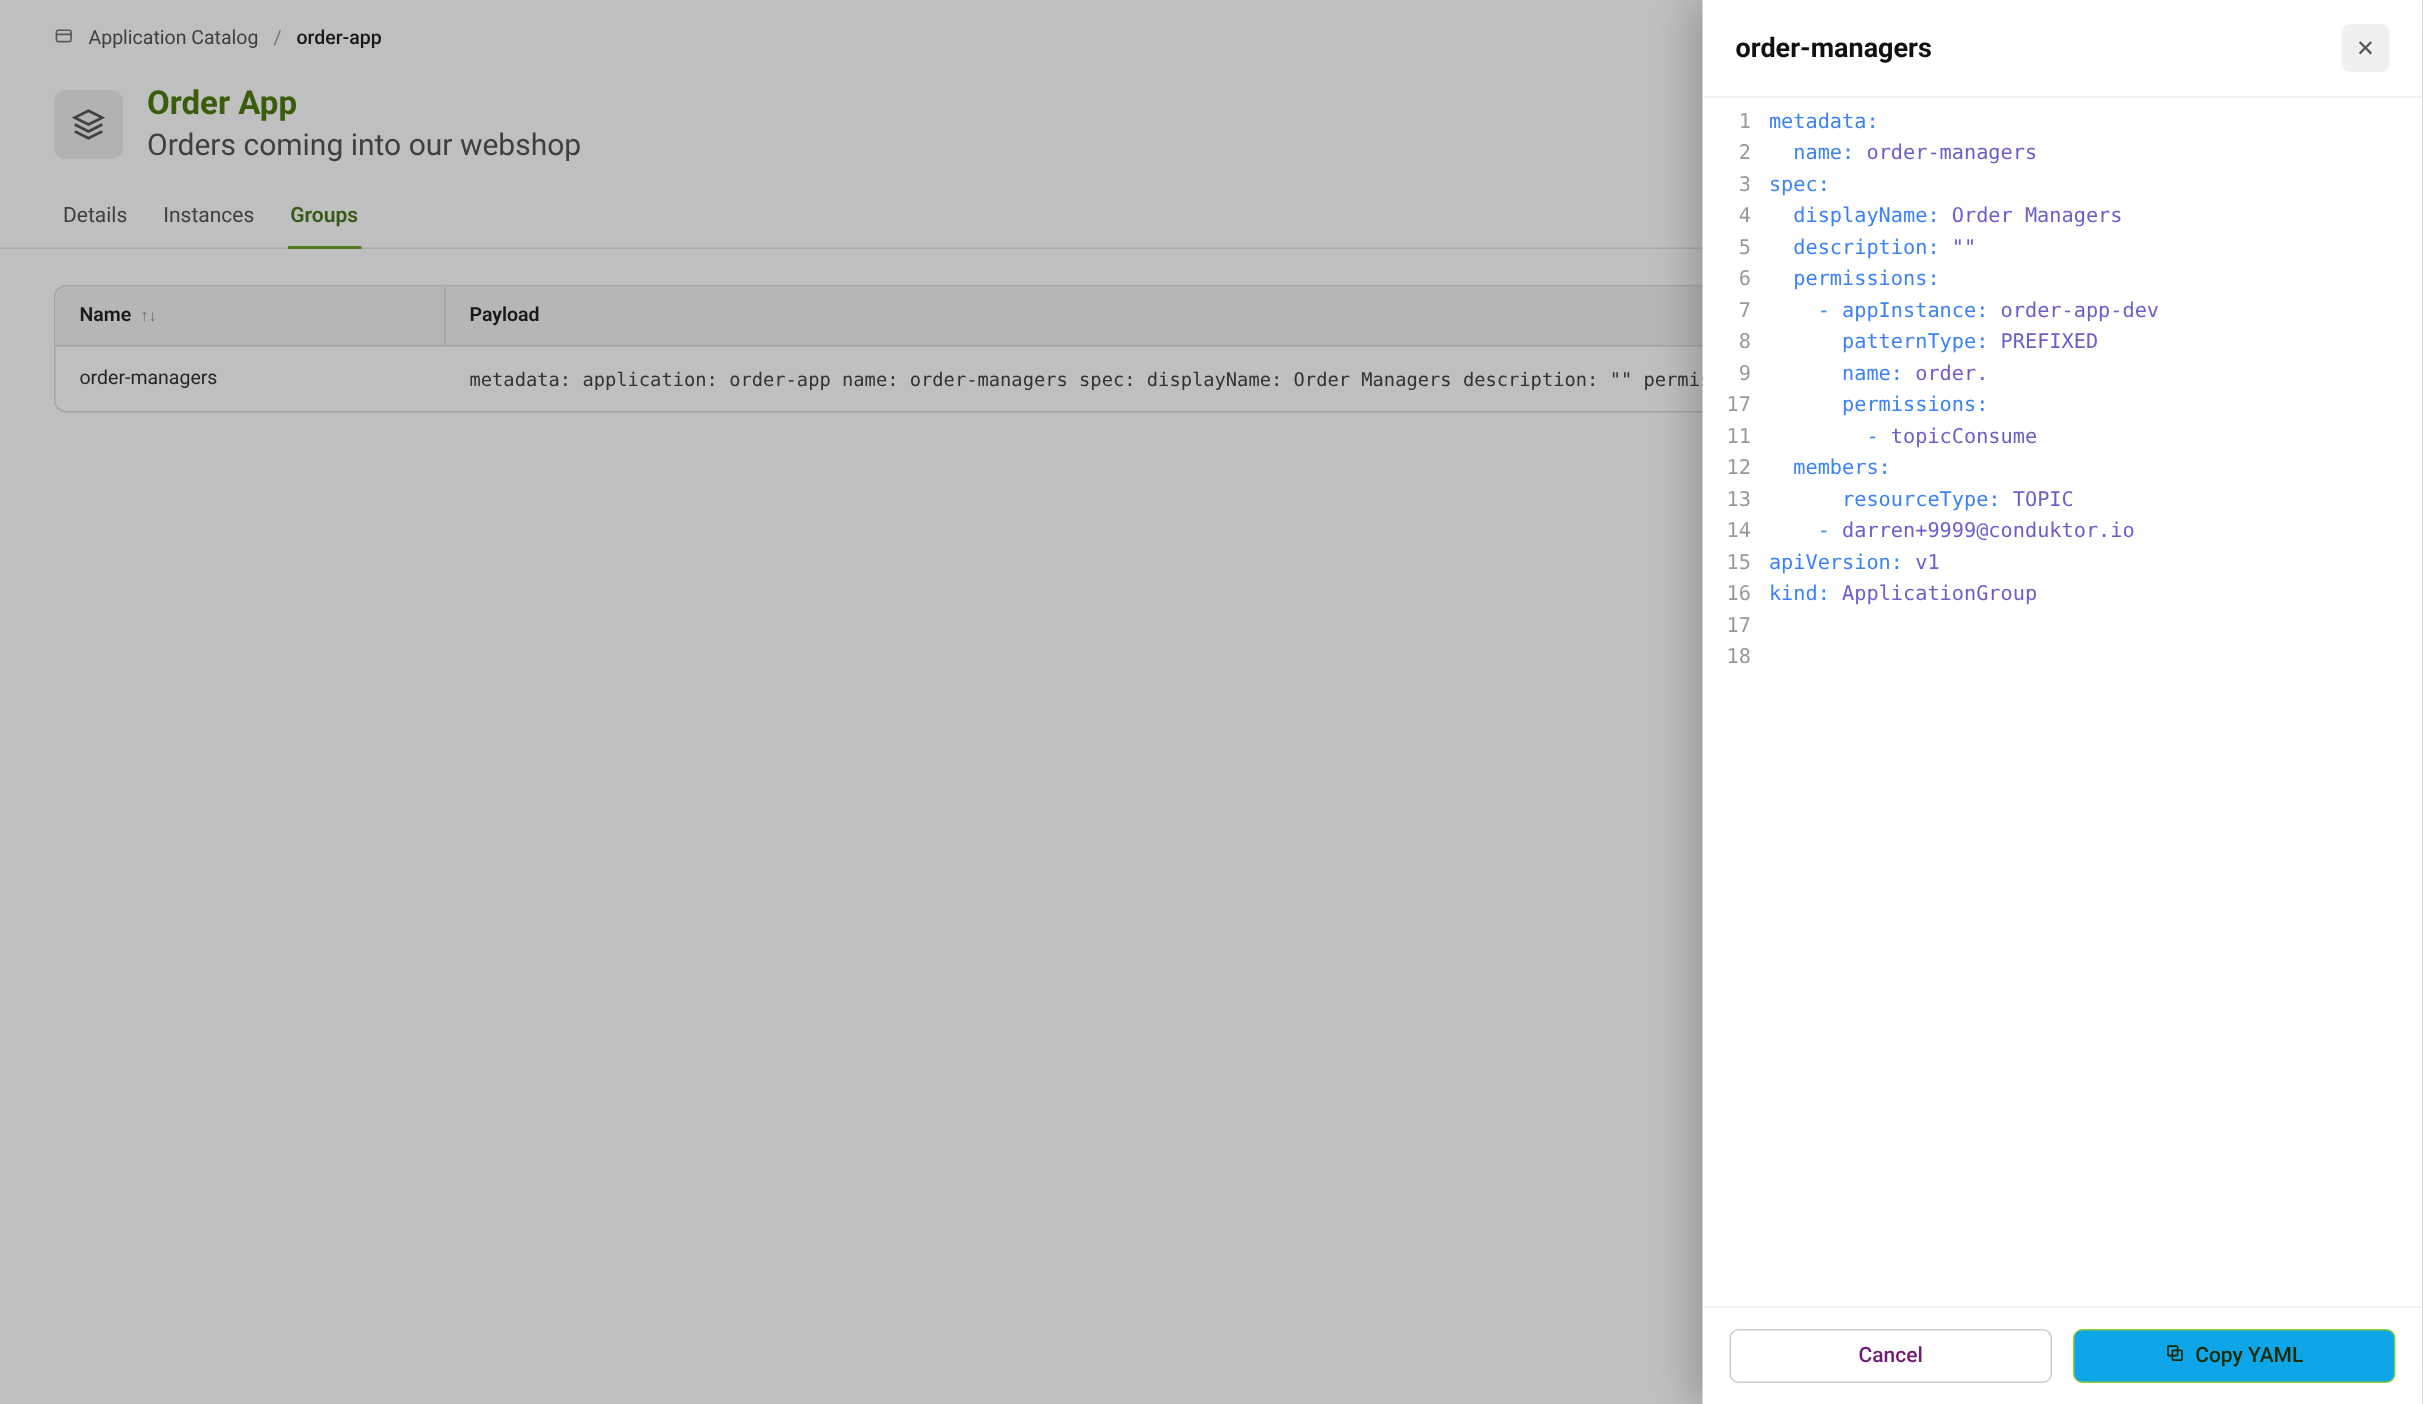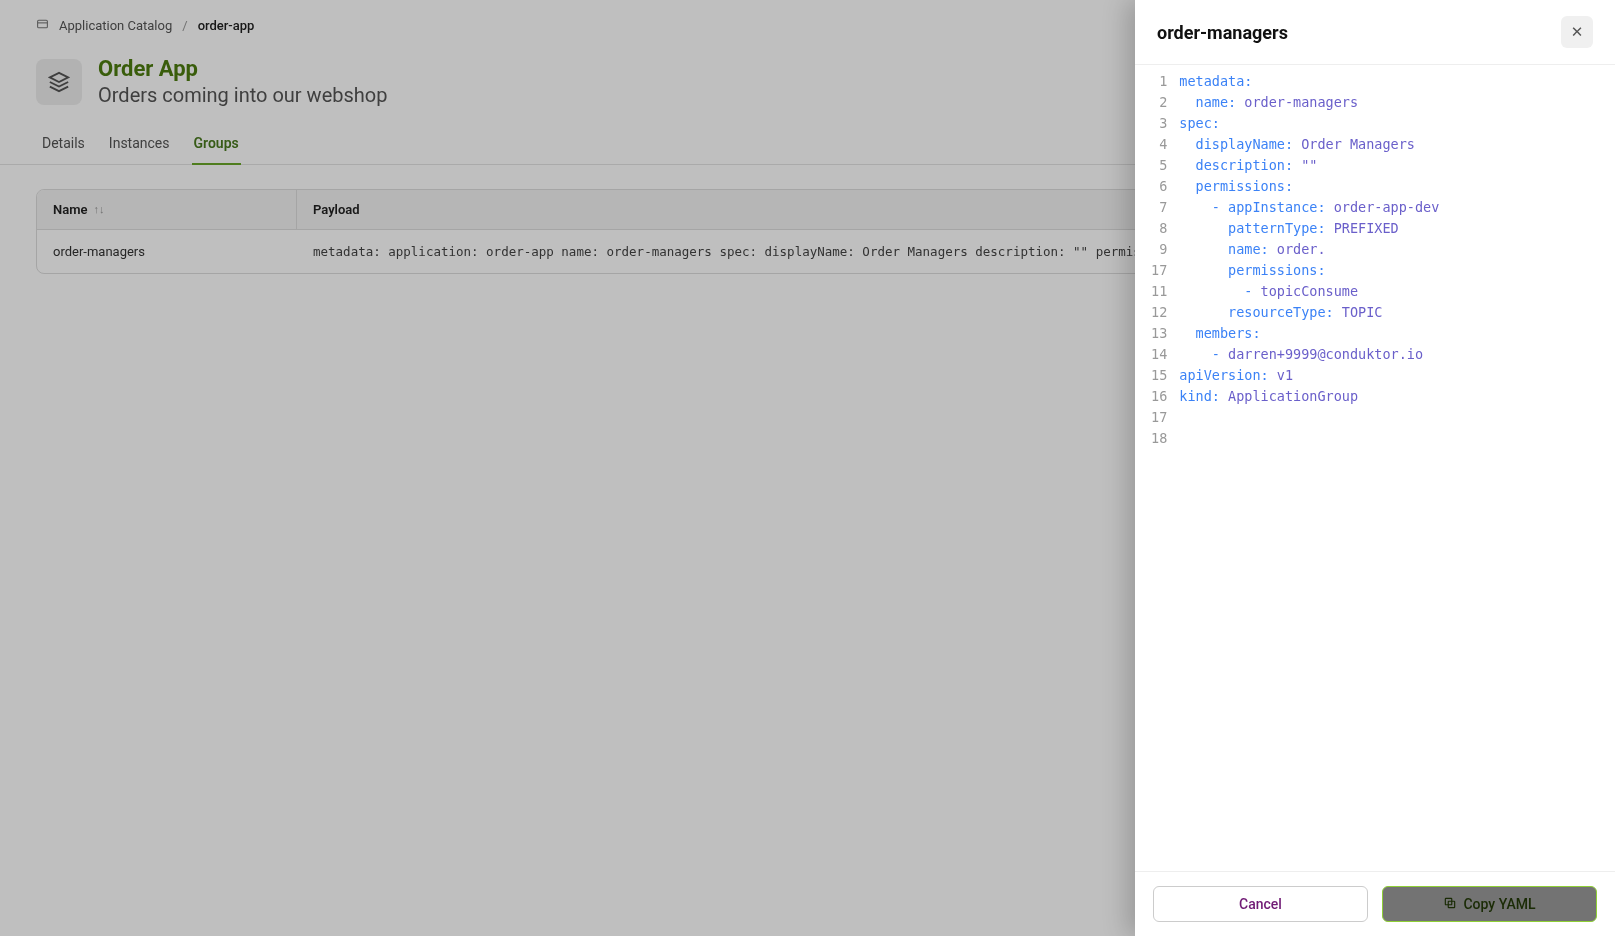--- a/index.html
+++ b/index.html
@@ -186,21 +186,21 @@
       justify-content: center;
       gap: 6px;
       cursor: pointer;
     }
     .btn-cancel {
       background: #fff;
       border: 1px solid #ccc;
       color: #701a75;
     }
     .btn-copy {
-      background: #737373;
+      background: #0ea5e9;
       border: 1px solid #8fcf36;
       color: #1a2b05;
     }
   </style>
 </head>
 <body>
 
 <div class="main-content">
 
   <div class="breadcrumb">
@@ -292,22 +292,22 @@
         <div class="line"><span class="tok-key">  name: </span><span class="tok-val">order-managers</span></div>
         <div class="line"><span class="tok-key">spec:</span></div>
         <div class="line"><span class="tok-key">  displayName: </span><span class="tok-val">Order Managers</span></div>
         <div class="line"><span class="tok-key">  description: </span><span class="tok-val">""</span></div>
         <div class="line"><span class="tok-key">  permissions:</span></div>
         <div class="line"><span class="tok-key">    - appInstance: </span><span class="tok-val">order-app-dev</span></div>
         <div class="line"><span class="tok-key">      patternType: </span><span class="tok-val">PREFIXED</span></div>
         <div class="line"><span class="tok-key">      name: </span><span class="tok-val">order.</span></div>
         <div class="line"><span class="tok-key">      permissions:</span></div>
         <div class="line"><span class="tok-key">        - </span><span class="tok-val">topicConsume</span></div>
+        <div class="line"><span class="tok-key">  members:</span></div>
         <div class="line"><span class="tok-key">      resourceType: </span><span class="tok-val">TOPIC</span></div>
-        <div class="line"><span class="tok-key">  members:</span></div>
         <div class="line"><span class="tok-key">    - </span><span class="tok-val">darren+9999@conduktor.io</span></div>
         <div class="line"><span class="tok-key">apiVersion: </span><span class="tok-val">v1</span></div>
         <div class="line"><span class="tok-key">kind: </span><span class="tok-val">ApplicationGroup</span></div>
         <div class="line"><span class="tok-key"></span></div>
       </div>
   </div>
 
   <div class="panel-footer">
     <div class="btn btn-cancel">Cancel</div>
     <div class="btn btn-copy">

